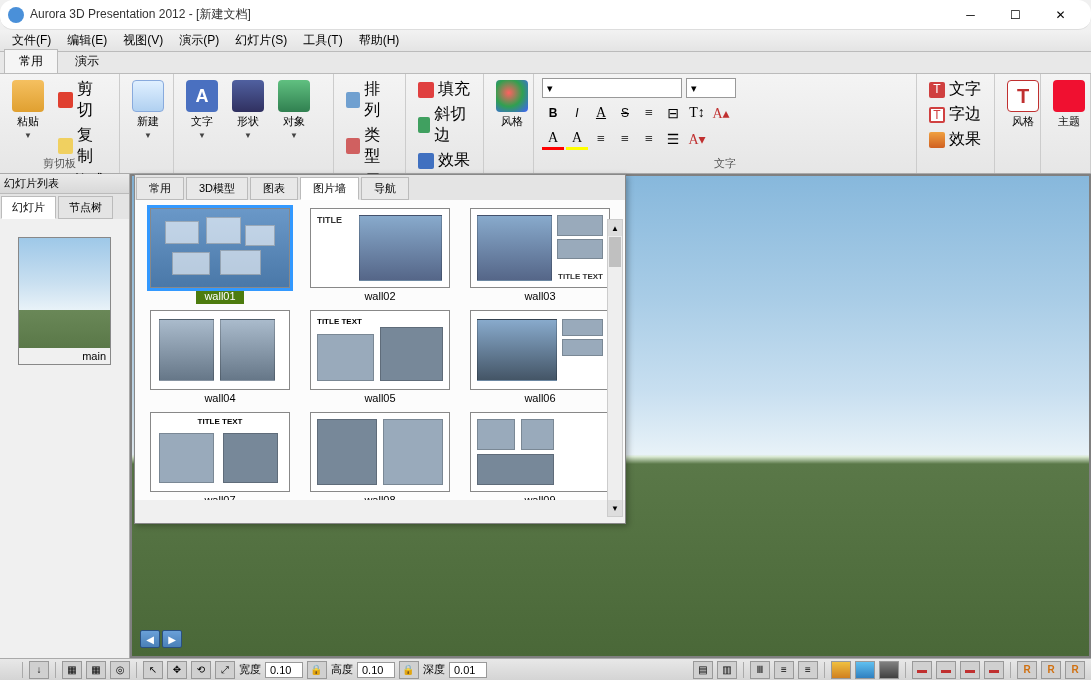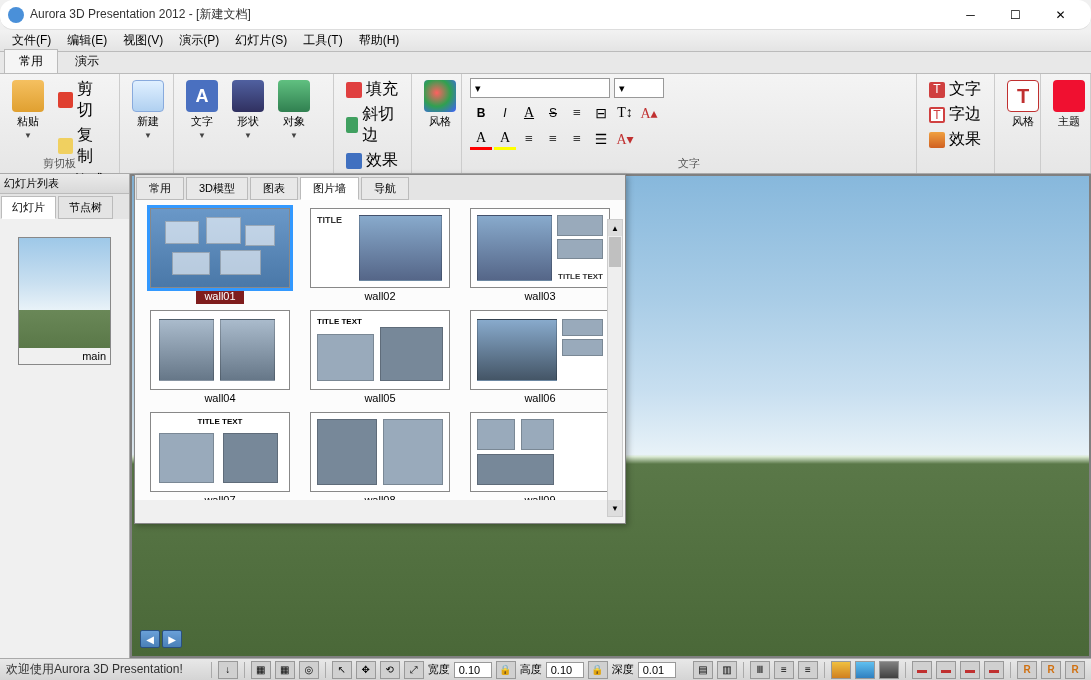--- a/index.html
+++ b/index.html
@@ -52,21 +52,21 @@
 .template-panel { position: absolute; left: 134px; top: 0; width: 492px; height: 350px; background: #f0f0f0; border: 1px solid #888; box-shadow: 2px 2px 6px rgba(0,0,0,0.3); z-index: 10; }
 .template-panel .tp-title { padding: 3px 6px; font-size: 12px; background: linear-gradient(#eaeaea, #dadada); border-bottom: 1px solid #bbb; }
 .template-panel .tp-tabs { display: flex; background: #e4e4e4; padding-top: 2px; }
 .template-panel .tp-tab { padding: 3px 12px; border: 1px solid #bbb; margin: 0 1px; font-size: 11px; cursor: pointer; background: #e8e8e8; }
 .template-panel .tp-tab.active { background: #fff; border-bottom: 1px solid #fff; }
 .template-panel .tp-grid { display: grid; grid-template-columns: repeat(3, 1fr); gap: 6px; padding: 8px; background: #fcfcfc; height: 300px; overflow-y: auto; }
 .template-panel .tp-item { display: flex; flex-direction: column; align-items: center; cursor: pointer; }
 .template-panel .tp-item .tp-thumb { width: 140px; height: 80px; border: 1px solid #888; background: linear-gradient(#6a98c8, #4a78a8); position: relative; overflow: hidden; }
 .template-panel .tp-item.selected .tp-thumb { outline: 3px solid #3399ff; }
 .template-panel .tp-item .tp-label { font-size: 11px; padding: 2px; }
-.template-panel .tp-item.selected .tp-label { background: #7f1d1d; color: #fff; padding: 2px 8px; }
+.template-panel .tp-item.selected .tp-label { background: #4d7c0f; color: #fff; padding: 2px 8px; }
 .tp-thumb .mini-box { position: absolute; background: rgba(255,255,255,0.6); border: 1px solid rgba(0,0,0,0.2); }
 .tp-scrollbar { position: absolute; right: 2px; top: 44px; bottom: 6px; width: 16px; background: #eee; border: 1px solid #ccc; }
 .tp-scrollbar .sb-btn { height: 16px; background: #ddd; display:flex; align-items:center; justify-content:center; font-size:8px; }
 .tp-scrollbar .sb-thumb { height: 30px; background: #c0c0c0; margin: 1px; }
 
 .statusbar { height: 22px; background: linear-gradient(#e8e8e8, #d4d4d4); display: flex; align-items: center; padding: 0 6px; border-top: 1px solid #aaa; gap: 4px; }
 .statusbar .st-text { flex: 0 0 auto; color: #333; padding-right: 8px; }
 .statusbar .st-sep { width: 1px; height: 16px; background: #aaa; margin: 0 2px; }
 .statusbar .st-btn { width: 20px; height: 18px; background: #d0d0d0; border: 1px solid #999; display: flex; align-items: center; justify-content: center; cursor: pointer; font-size: 10px; }
 .statusbar .st-label { font-size: 11px; }
@@ -163,20 +163,38 @@
           <div class="barrow">▼</div>
         </div>
       <div class="big-btn">
           <div class="bicon ic-obj"></div>
           <div class="blabel">对象</div>
           <div class="barrow">▼</div>
         </div>
     </div>
   </div>
 
+  <div class="rgroup" style="width:72px">
+    <div class="rgroup-body">
+      <div class="small-btn-col">
+        <div class="small-btn">
+            <div class="sicon" style="background:#70a0d0"></div>
+            <span class="slabel">排列</span>
+          </div>
+        <div class="small-btn">
+            <div class="sicon" style="background:#d06060"></div>
+            <span class="slabel">类型</span>
+          </div>
+        <div class="small-btn">
+            <div class="sicon" style="background:#808080"></div>
+            <span class="slabel">属性</span>
+          </div>
+      </div>
+    </div>
+  </div>
 
   <div class="rgroup" style="width:78px">
     <div class="rgroup-body">
       <div class="small-btn-col">
         <div class="small-btn">
             <div class="sicon" style="background:#e04040"></div>
             <span class="slabel">填充</span>
           </div>
         <div class="small-btn">
             <div class="sicon" style="background:#40a060"></div>
@@ -378,21 +396,20 @@
     </div>
     <div class="tp-scrollbar">
       <div class="sb-btn">▲</div>
       <div class="sb-thumb"></div>
       <div class="sb-btn" style="position:absolute;bottom:0;left:0;right:0">▼</div>
     </div>
   </div>
 </div>
 
 <div class="statusbar">
-  <div class="st-text">欢迎使用Aurora 3D Presentation!</div>
   <div style="flex:0 0 10px"></div>
   <div class="st-sep"></div>
   <div class="st-btn">↓</div>
   <div class="st-sep"></div>
   <div class="st-btn">▦</div>
   <div class="st-btn">▦</div>
   <div class="st-btn">◎</div>
   <div class="st-sep"></div>
   <div class="st-btn">↖</div>
   <div class="st-btn">✥</div>

